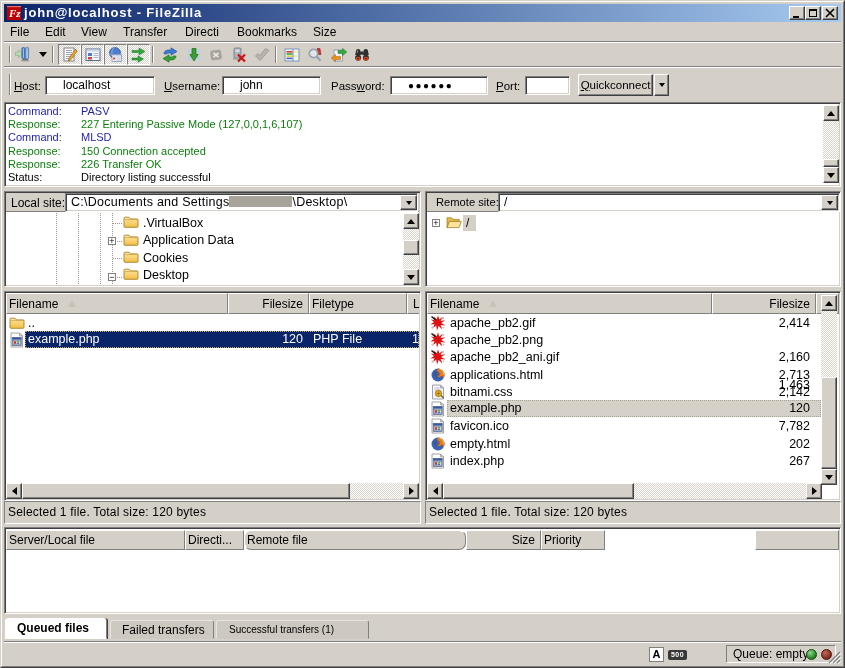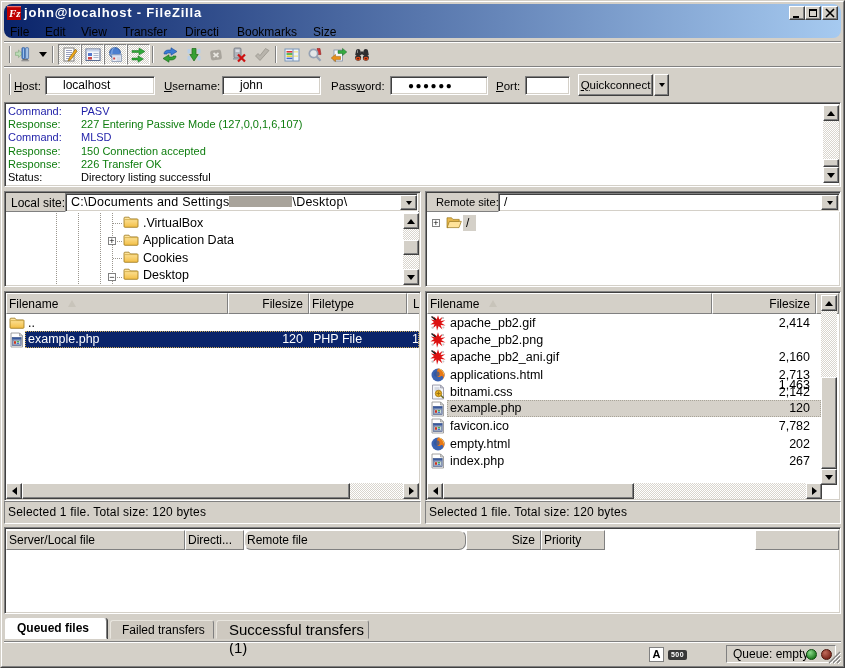--- a/index.html
+++ b/index.html
@@ -79,21 +79,21 @@
         <circle cx="13" cy="3" r="1.1" fill="#bbbbbb"></circle>
         <circle cx="2.6" cy="12.6" r="1.2" fill="#c6c6c6"></circle>
         <circle cx="13.4" cy="12.4" r="1" fill="#c6c6c6"></circle>
       </g>
 </defs>
 </svg>
 
 <div class="abs" style="left:0;top:0;width:845px;height:668px;border:1px solid;border-color:#d4d0c8 #404040 #404040 #d4d0c8;"></div>
 <div class="abs" style="left:1px;top:1px;width:843px;height:666px;border:1px solid;border-color:#fff #808080 #808080 #fff;"></div>
 
-<div class="abs" style="left:4px;top:4px;width:837px;height:34px;background:linear-gradient(90deg,#0A246A,#A6CAF0);border-radius:8px;">
+<div class="abs" style="left:4px;top:4px;width:837px;height:18px;background:linear-gradient(90deg,#0A246A,#A6CAF0);">
   <svg class="abs" style="left:3px;top:2px;" width="14" height="14" viewBox="0 0 14 14">
     <rect x="0" y="0" width="14" height="14" fill="#BF0000"></rect>
     <rect x="0" y="0" width="14" height="1.2" fill="#e87070"></rect>
     <text x="2" y="11" font-family="Liberation Serif" font-style="italic" font-weight="bold" font-size="11" fill="#fff">Fz</text>
   </svg>
   <div class="abs" style="left:20px;top:0;height:18px;line-height:17px;color:#fff;font-weight:bold;font-size:13px;letter-spacing:0.8px;">john@localhost - FileZilla</div>
   <div class="raised abs" style="left:785px;top:2px;width:16px;height:14px;">
       <div class="abs" style="left:3px;top:9px;width:6px;height:2px;background:#000;"></div>
     </div>
   <div class="raised abs" style="left:801px;top:2px;width:16px;height:14px;">
@@ -430,21 +430,21 @@
   <div class="hdrcell" style="left:0;width:179px;">Server/Local file</div>
   <div class="hdrcell" style="left:179px;width:59px;">Directi...</div>
   <div class="hdrcell" style="left:238px;width:222px;border-radius:7px;">Remote file</div>
   <div class="hdrcell" style="left:460px;width:75px;justify-content:flex-end;">Size</div>
   <div class="hdrcell" style="left:535px;width:64px;">Priority</div>
   <div class="hdrcell" style="left:749px;width:84px;"></div>
 </div>
 
 <div class="abs" id="tabs" style="left:4px;top:616px;width:837px;height:24px;"></div>
 <div class="abs" style="left:110px;top:620px;width:104px;height:19px;background:#CEC9C0;border:1px solid;border-color:#e8e5de #808080 transparent #e8e5de;border-radius:3px 3px 0 0;line-height:18px;padding-left:11px;">Failed transfers</div>
-<div class="abs" style="left:216px;top:620px;width:153px;height:19px;background:#CEC9C0;border:1px solid;border-color:#e8e5de #808080 transparent #e8e5de;border-radius:3px 3px 0 0;line-height:18px;padding-left:12px;font-size:15px;">Successful transfers (1)</div>
+<div class="abs" style="left:216px;top:620px;width:153px;height:19px;background:#CEC9C0;border:1px solid;border-color:#e8e5de #808080 transparent #e8e5de;border-radius:3px 3px 0 0;line-height:18px;padding-left:12px;font-size:10px;">Successful transfers (1)</div>
 <div class="abs" style="left:5px;top:618px;width:102px;height:21px;background:#fff;border:1px solid;border-color:#fff #808080 transparent #fff;border-radius:3px 3px 0 0;box-shadow:1px 0 0 #404040;line-height:19px;padding-left:11px;font-weight:bold;">Queued files</div>
 
 <div class="abs" id="statusbar" style="left:4px;top:640px;width:837px;height:24px;"></div>
 <div class="abs" style="left:4px;top:641px;width:837px;height:1px;background:#808080;"></div>
 <div class="abs" style="left:4px;top:642px;width:837px;height:1px;background:#fff;"></div>
 <div class="abs" style="left:649px;top:647px;width:15px;height:15px;background:#fff;border:1px solid #808080;text-align:center;line-height:13px;font-size:11px;font-weight:bold;">A</div>
 <div class="abs" style="left:668px;top:650px;width:19px;height:10px;background:#383838;border-radius:2px;color:#fff;font-size:7px;font-weight:bold;text-align:center;line-height:10px;letter-spacing:0.5px;">500</div>
 <div class="abs sunken1" style="left:691px;top:645px;width:110px;height:18px;line-height:16px;padding-left:6px;">Queue: empty</div>
 <div class="dot" style="left:806px;top:649px;background:radial-gradient(circle at 35% 30%, #8ada8a, #1e7a1e 75%);border:1px solid #0f4a0f;"></div>
 <div class="dot" style="left:821px;top:649px;background:radial-gradient(circle at 35% 30%, #c06a5a, #7a251a 75%);border:1px solid #4a140c;"></div>

